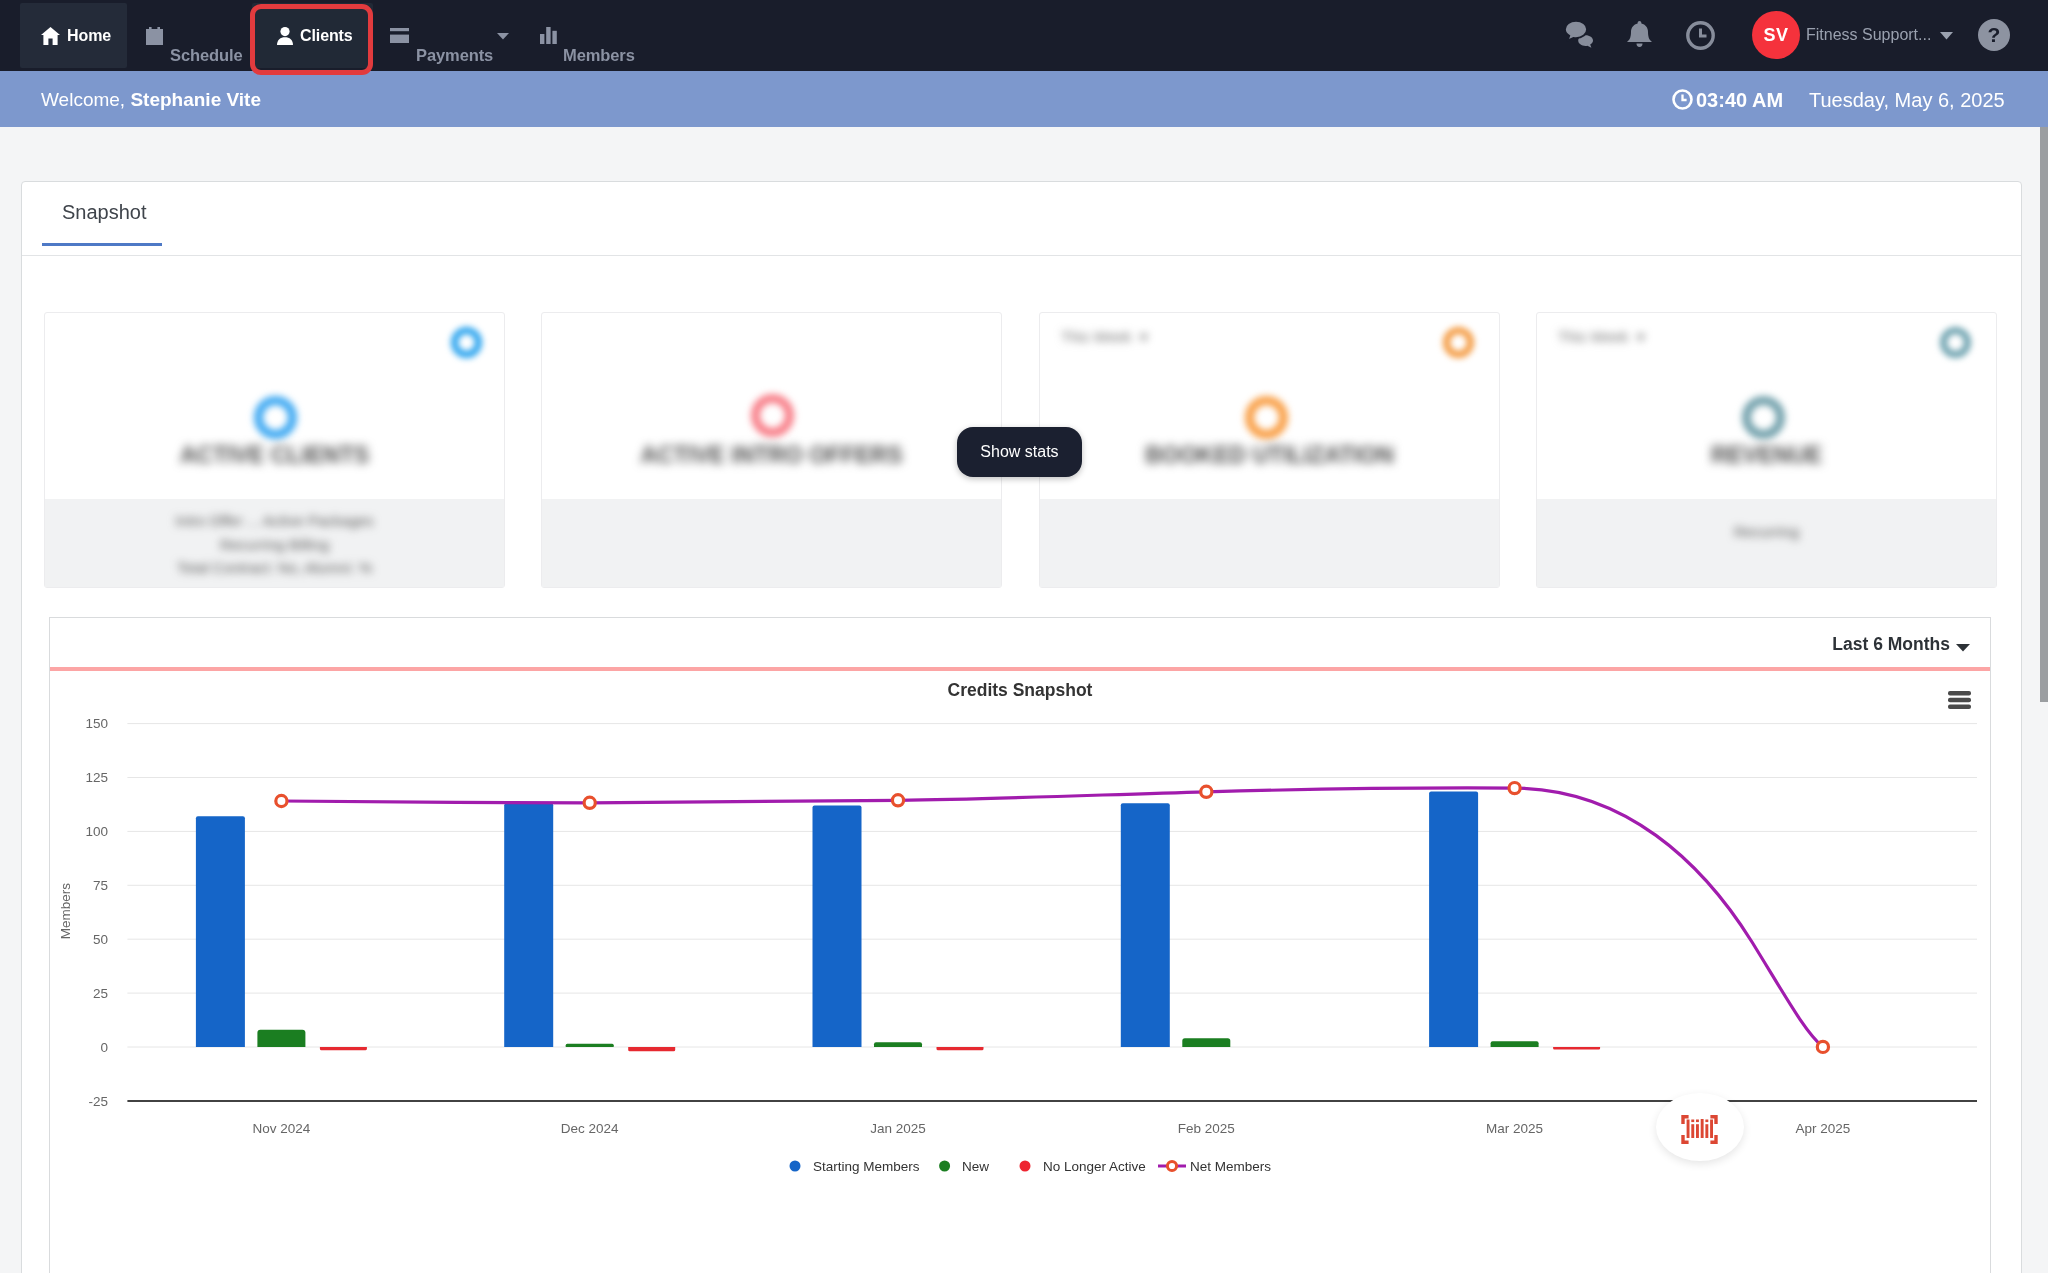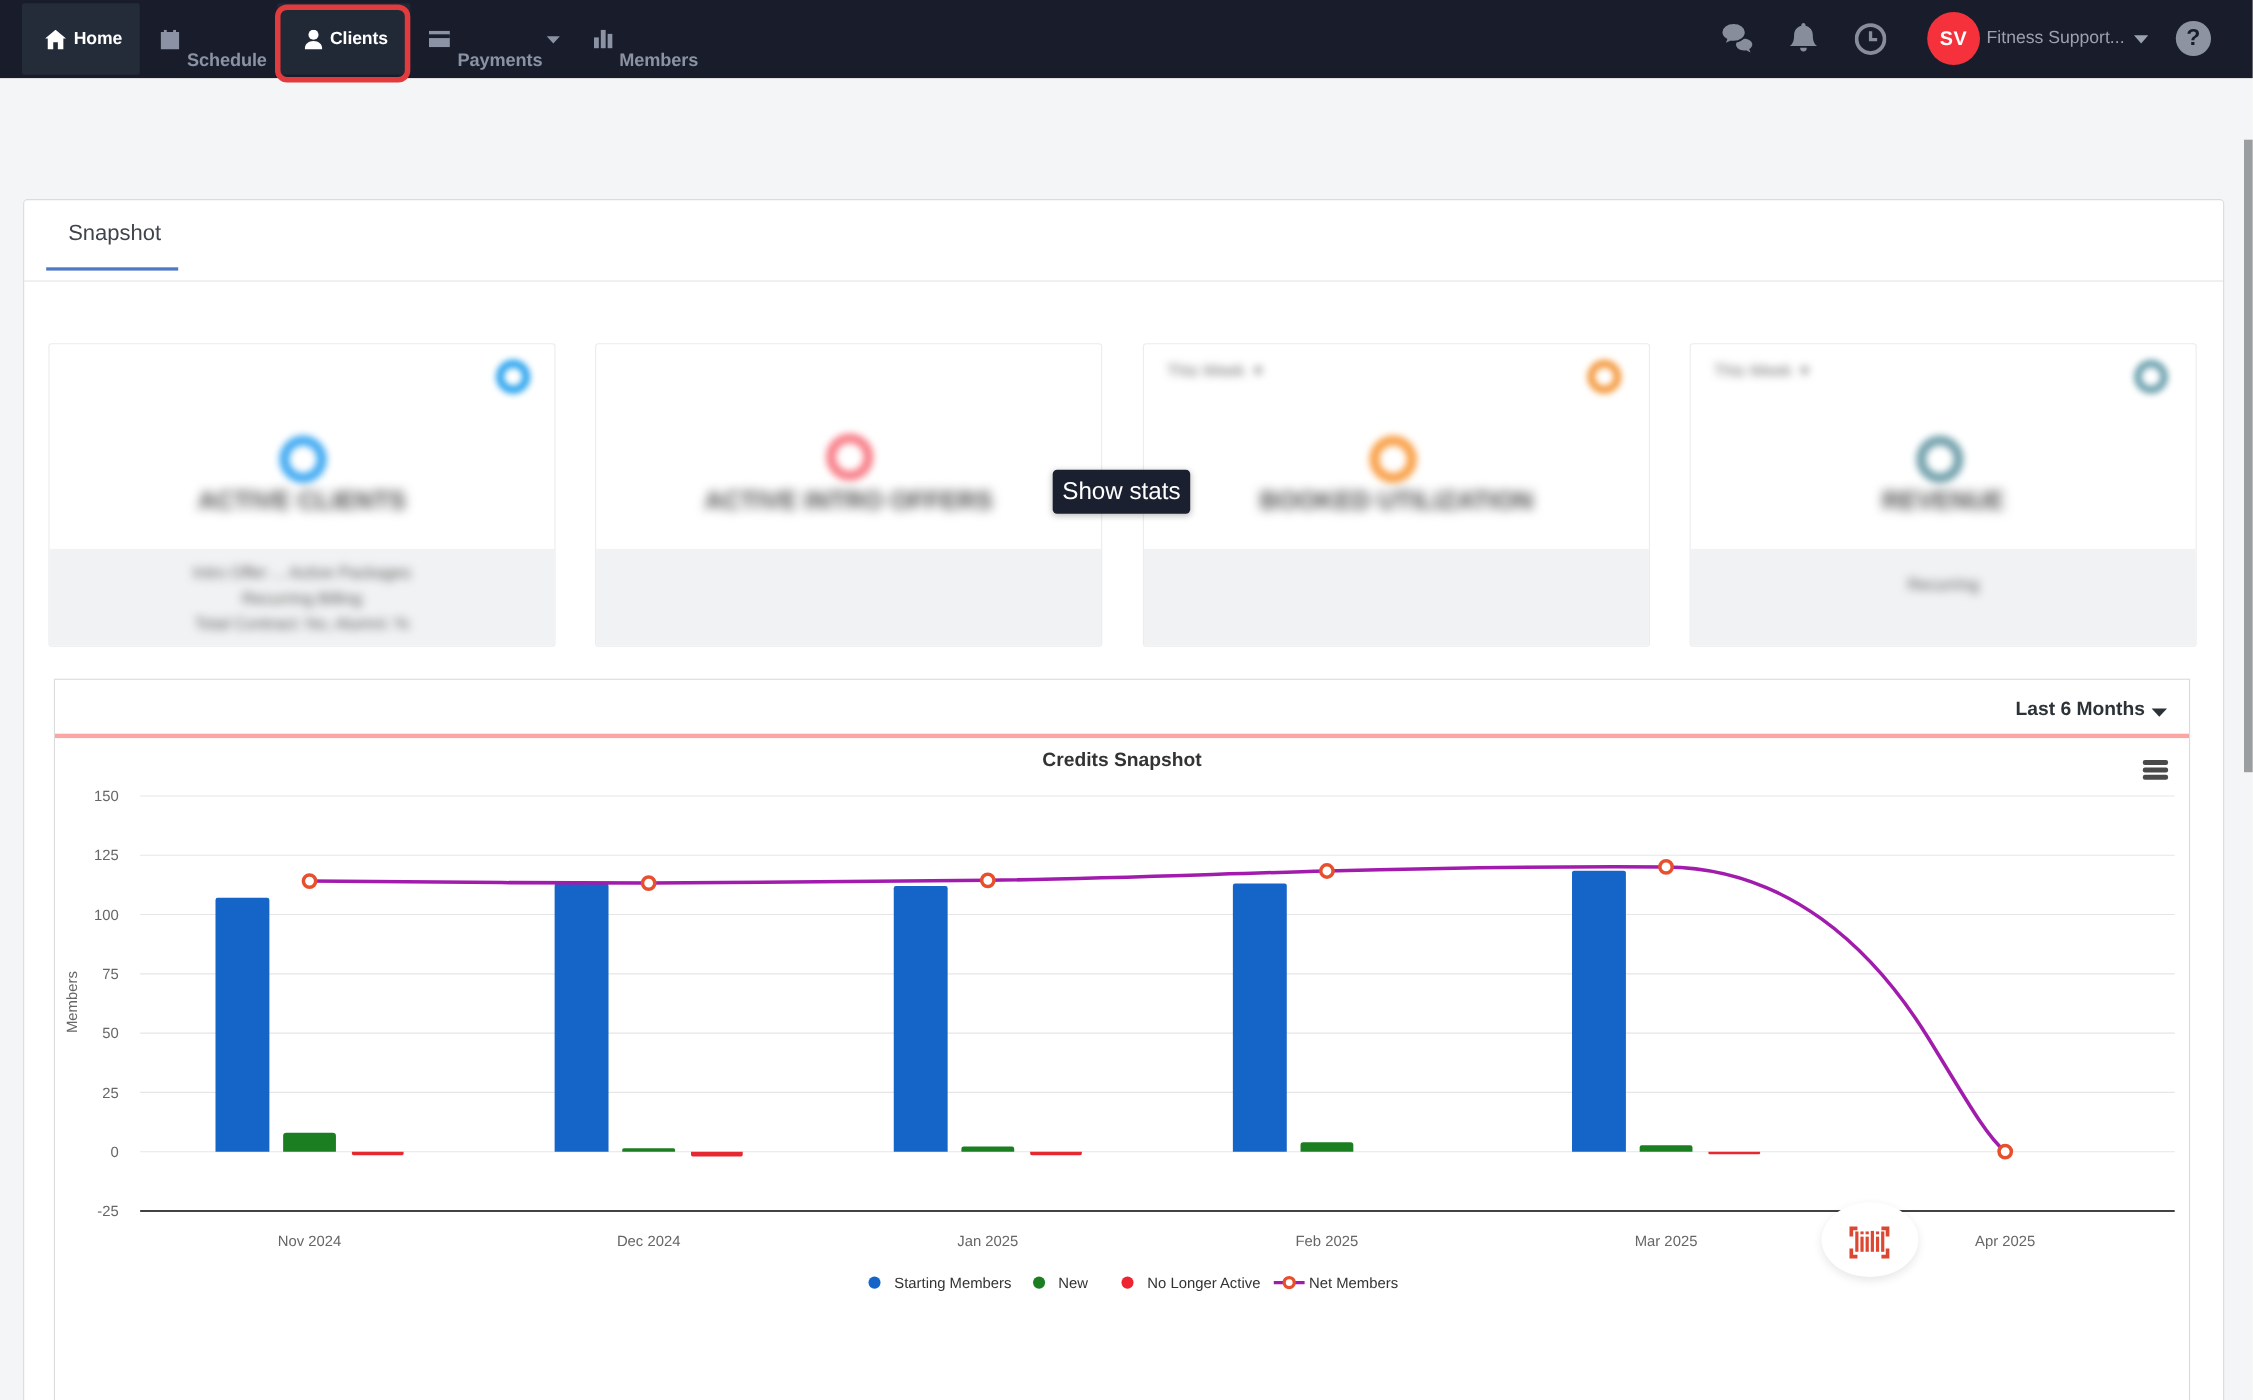--- a/index.html
+++ b/index.html
@@ -22,21 +22,21 @@
 
 #card { position:absolute; left:21px; top:181px; width:2001px; height:1120px; background:#ffffff; border:1px solid #d9dcde; border-radius:4px; }
 
 
 .stat { position:absolute; top:312px; width:461px; height:276px; background:#fff; border:1px solid #ececee; border-radius:3px; }
 .stat .foot { position:absolute; left:0; right:0; top:186px; bottom:0; background:#f1f2f3; }
 .stat .title { position:absolute; left:0; width:100%; top:129px; text-align:center; font-size:23px; font-weight:700; color:#4b4b4b; filter:blur(5px); }
 .donut { position:absolute; border-radius:50%; filter:blur(3.5px); }
 .week { position:absolute; font-size:15px; color:#6e6e6e; filter:blur(4px); }
 
-#showstats { position:absolute; left:957px; top:427px; width:125px; height:40px; background:#1b2030; border-radius:4px; color:#fff; font-size:22px; display:flex; align-items:center; justify-content:center; z-index:30; box-shadow:0 2px 6px rgba(0,0,0,0.25); }
+#showstats { position:absolute; left:957px; top:427px; width:125px; height:50px; background:#1b2030; border-radius:16px; color:#fff; font-size:16px; display:flex; align-items:center; justify-content:center; z-index:30; box-shadow:0 2px 6px rgba(0,0,0,0.25); }
 
 
 #chartcard { position:absolute; left:49px; top:617px; width:1942px; height:700px; background:#fff; border:1px solid #d9dbdd; }
 #chq { position:absolute; left:0; top:0; width:100%; height:53px; border-bottom:4px solid #fca5a5; }
 
 #scrollthumb { position:absolute; left:2040px; top:127px; width:8px; height:575px; background:#9b9ea1; z-index:60; }
 </style>
 </head>
 <body>
 <div id="page">
@@ -99,20 +99,29 @@
       <path fill="none" stroke="#878d9b" stroke-width="3" d="M14.5 7.5 V15 H20.5"></path>
     </svg>
     <div class="abs" style="left:1752px; top:11px; width:48px; height:48px; border-radius:50%; background:#f5323c; color:#fff; font-size:18px; font-weight:700; display:flex; align-items:center; justify-content:center; letter-spacing:0.5px;">SV</div>
     <span class="abs" style="left:1806px; top:26px; color:#9aa1af; font-size:16px; font-weight:400;">Fitness Support...</span>
     <svg class="abs" style="left:1940px; top:31px;" width="13" height="9" viewBox="0 0 13 9">
         <path fill="#9aa1af" d="M0 1 h13 L6.5 8.5 Z"></path>
       </svg>
     <div class="abs" style="left:1978px; top:19px; width:32px; height:32px; border-radius:50%; background:#8d93a1; color:#191d2b; font-size:21px; font-weight:700; display:flex; align-items:center; justify-content:center;">?</div>
   </div>
   <div id="redbox"></div>
+  <div id="welcome">
+    <div class="abs" style="left:41px; top:18px; font-size:19px;">Welcome, <b>Stephanie Vite</b></div>
+    <svg class="abs" style="left:1672px; top:18px;" width="21" height="21" viewBox="0 0 21 21">
+      <circle cx="10.5" cy="10.5" r="9" fill="none" stroke="#fff" stroke-width="2.6"></circle>
+      <path fill="none" stroke="#fff" stroke-width="2.3" d="M10.5 5.6 V11 H14.6"></path>
+    </svg>
+    <div class="abs" style="left:1696px; top:18px; font-size:20px; font-weight:700;">03:40 AM</div>
+    <div class="abs" style="left:1809px; top:18px; font-size:20px; font-weight:400;">Tuesday, May 6, 2025</div>
+  </div>
   <div id="card">
     <div class="abs" style="left:40px; top:19px; font-size:20px; color:#3f444b;">Snapshot</div>
     <div class="abs" style="left:20px; top:61px; width:120px; height:3px; background:#4e79c6;"></div>
     <div class="abs" style="left:0; top:73px; width:1999px; height:1px; background:#e2e4e6;"></div>
   </div>
 
   <div class="stat" style="left:44px;">
     <div class="foot"></div>
     <div class="donut" style="left:209px; top:83px; width:43px; height:43px; border:9px solid #41aaf2;"></div>
     <div class="donut" style="left:406px; top:14px; width:31px; height:31px; border:7px solid #29a3ee; filter:blur(3px);"></div>

